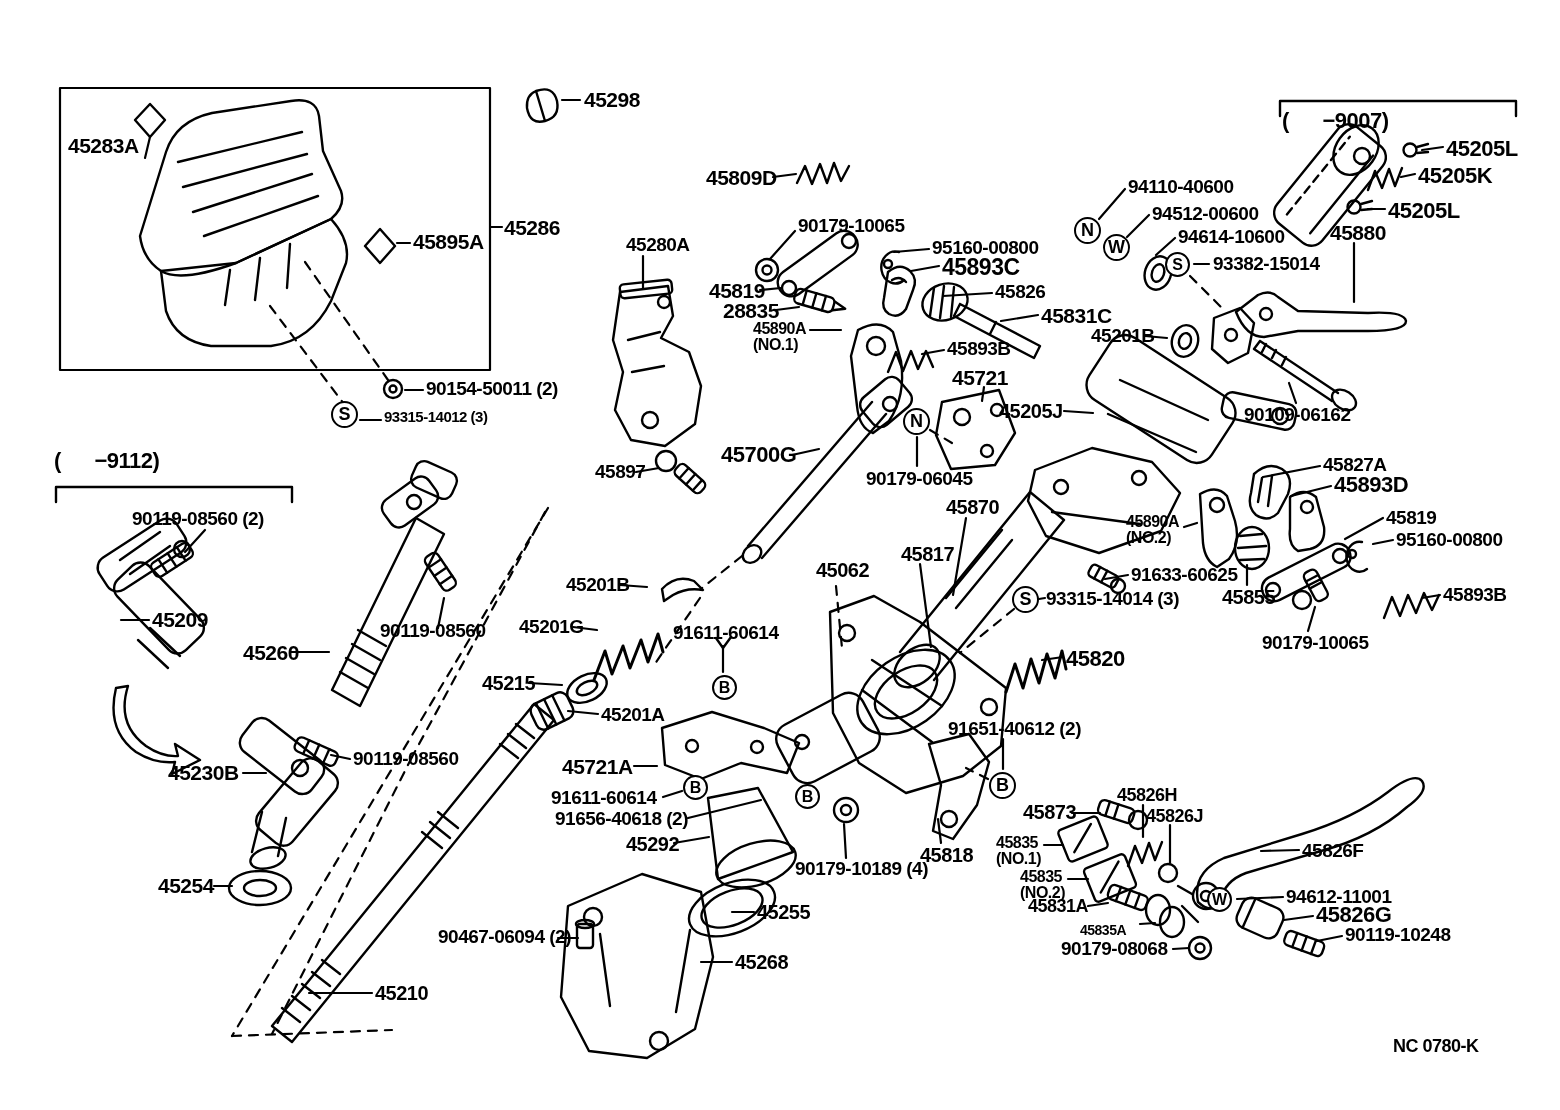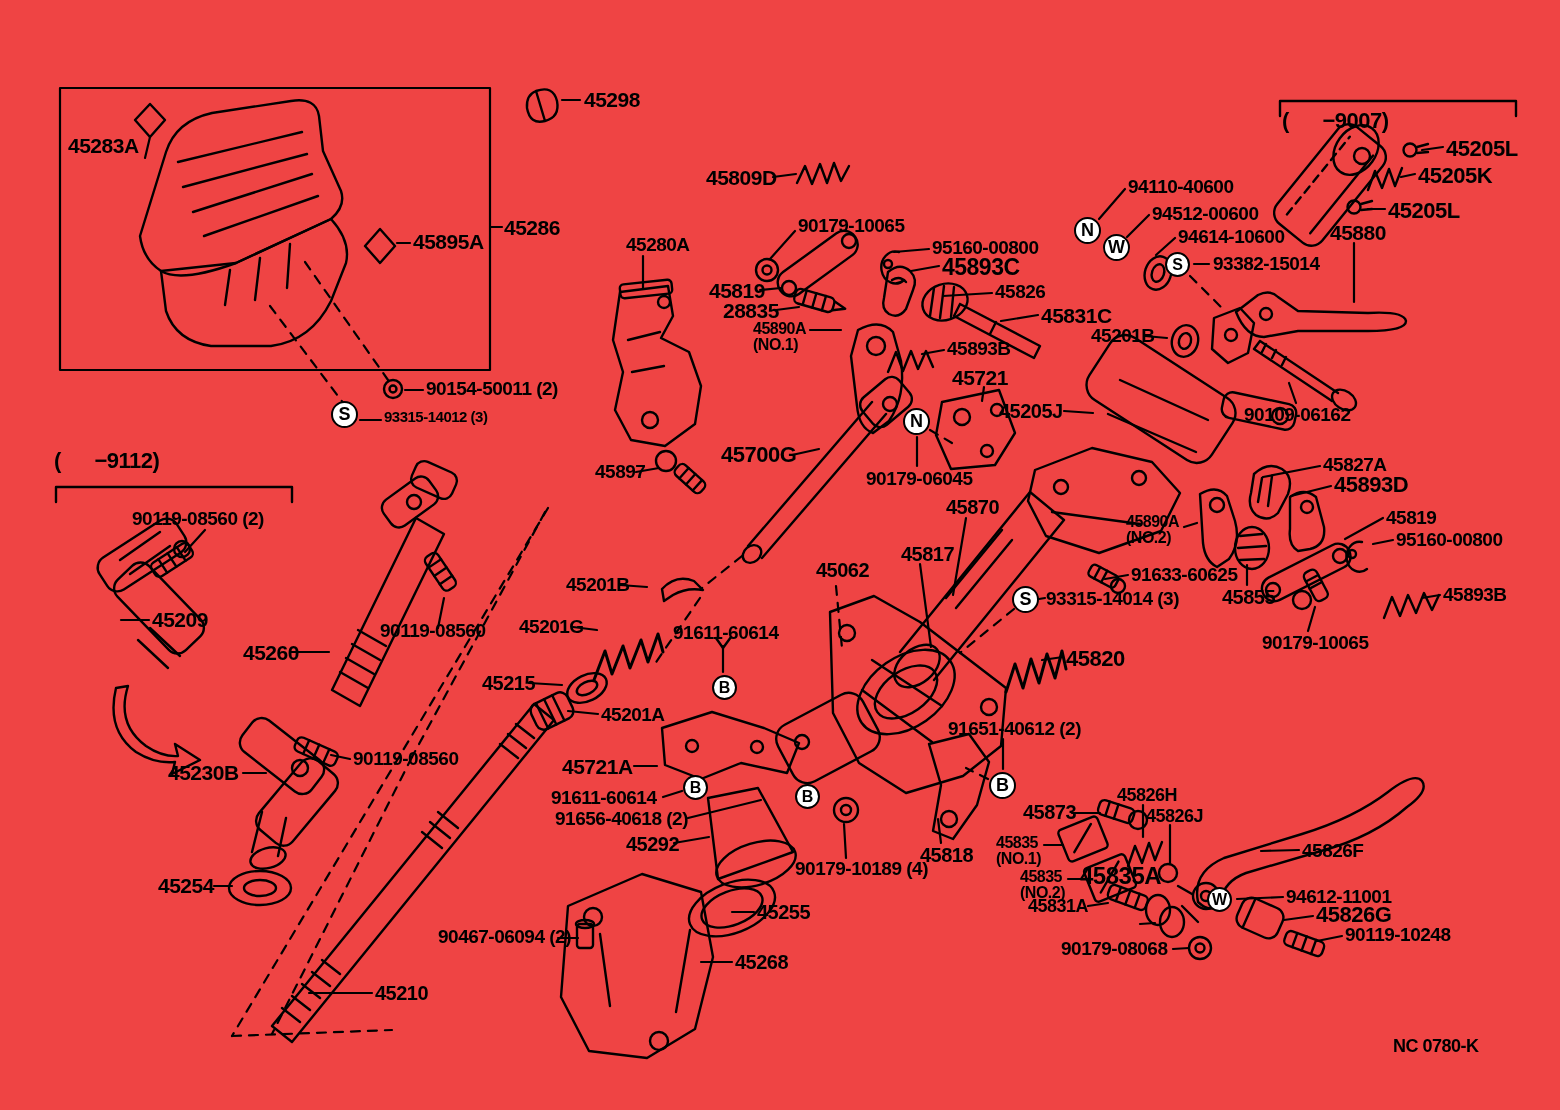--- a/index.html
+++ b/index.html
@@ -1,16 +1,16 @@
 <!DOCTYPE html>
 <html><head>
 <meta charset="utf-8">
 <style>
   html,body{margin:0;padding:0;background:#e8e8e8;}
-  .stage{position:relative;width:1560px;height:1110px;background:#ef4444;overflow:hidden;
+  .stage{position:relative;width:1560px;height:1110px;background:#ffffff;overflow:hidden;
          font-family:"Liberation Sans",sans-serif;}
   svg{position:absolute;left:0;top:0;}
   .part-label{position:absolute;font-weight:bold;font-size:20px;color:#000;
               letter-spacing:-0.5px;line-height:0.98;white-space:pre;
               font-family:"Liberation Sans",sans-serif;}
   .balloon{position:absolute;border:2.6px solid #000;border-radius:50%;background:#fff;
            display:flex;align-items:center;justify-content:center;font-weight:bold;color:#000;}
 </style>
 </head>
 <body>
@@ -458,21 +458,21 @@
       <div class="part-label" style="left: 948px; top: 720px; font-size: 19px;">91651-40612 (2)</div>
       <div class="part-label" style="left: 920px; top: 846px; font-size: 20px;">45818</div>
       <div class="part-label" style="left: 1023px; top: 803px; font-size: 20px;">45873</div>
       <div class="part-label" style="left: 1117px; top: 787px; font-size: 18px;">45826H</div>
       <div class="part-label" style="left: 1146px; top: 808px; font-size: 18px;">45826J</div>
       <div class="part-label" style="left: 996px; top: 835px; font-size: 16px;">45835
 (NO.1)</div>
       <div class="part-label" style="left: 1020px; top: 869px; font-size: 16px;">45835
 (NO.2)</div>
       <div class="part-label" style="left: 1028px; top: 898px; font-size: 18px;">45831A</div>
-      <div class="part-label" style="left: 1080px; top: 864px; font-size: 24px;">45835A</div>
+      <div class="part-label" style="left: 1080px; top: 924px; font-size: 14px;">45835A</div>
       <div class="part-label" style="left: 1061px; top: 940px; font-size: 19px;">90179-08068</div>
       <div class="part-label" style="left: 1286px; top: 888px; font-size: 19px;">94612-11001</div>
       <div class="part-label" style="left: 1316px; top: 904px; font-size: 22px;">45826G</div>
       <div class="part-label" style="left: 1345px; top: 926px; font-size: 19px;">90119-10248</div>
       <div class="part-label" style="left: 1302px; top: 842px; font-size: 19px;">45826F</div>
       <div class="part-label" style="left: 795px; top: 860px; font-size: 19px;">90179-10189 (4)</div>
       <div class="part-label" style="left: 1393px; top: 1038px; font-size: 18px;">NC 0780-K</div>
       <div class="balloon" style="left: 331px; top: 401px; width: 23px; height: 23px; font-size: 18px;">S</div>
       <div class="balloon" style="left: 1165px; top: 252px; width: 21px; height: 21px; font-size: 16px;">S</div>
       <div class="balloon" style="left: 1012px; top: 586px; width: 23px; height: 23px; font-size: 18px;">S</div>

